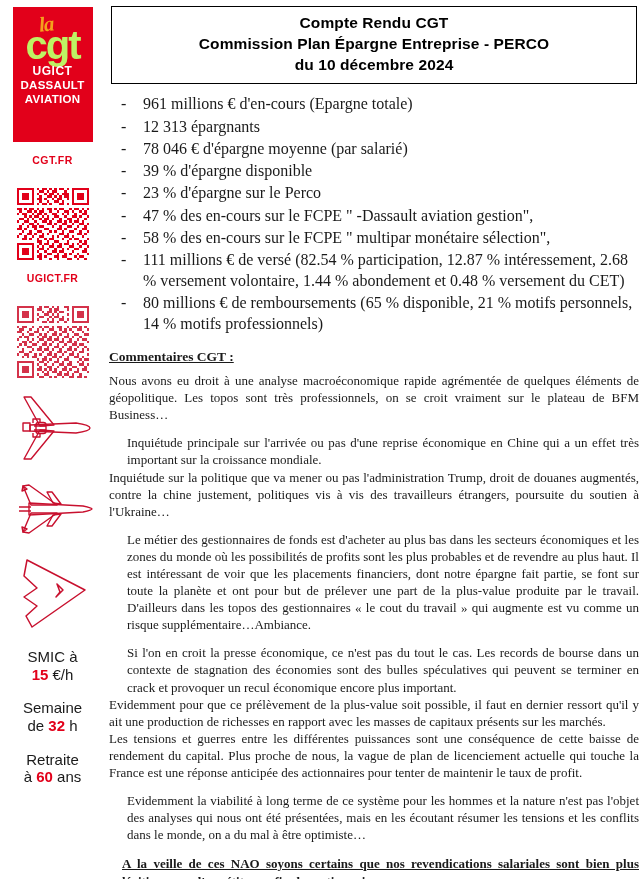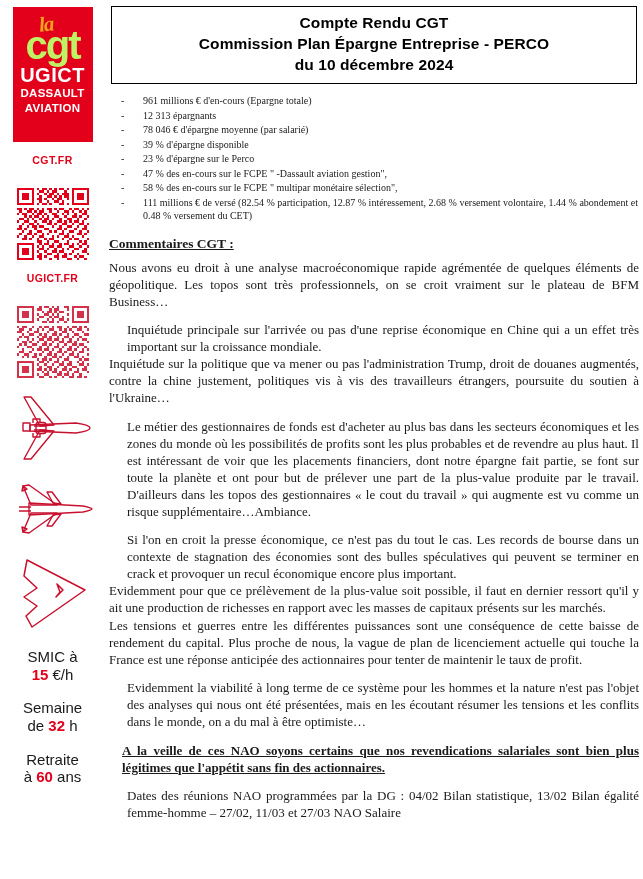--- a/index.html
+++ b/index.html
@@ -43,21 +43,21 @@
   .cgt-big{
     color:#bef264;
     font-family:"Liberation Sans",sans-serif;
     font-weight:bold;
     font-size:40px;
     line-height:0.86;
     letter-spacing:-2px;
     margin-top:-7px;
   }
   .cgt-ugict{
-    color:#ffffff;font-weight:bold;font-size:20px;letter-spacing:0.5px;
+    color:#ffffff;font-weight:bold;font-size:12px;letter-spacing:0.5px;
     margin-top:3px;line-height:1.05;
   }
   .cgt-sub{
     color:#ffffff;font-weight:bold;font-size:11.5px;letter-spacing:0.3px;
     line-height:1.25;
   }
 
   .qr-block{margin-top:12px;display:flex;flex-direction:column;align-items:center;gap:20px;}
   .qr-label{
     font-family:"Liberation Sans",sans-serif;
@@ -98,21 +98,21 @@
   }
 
   .bullets{
     margin:10px 0 0 0;
     padding:0;
     list-style:none;
   }
   .bullets li{
     position:relative;
     padding-left:34px;
-    font-size:10px;
+    font-size:16px;
     line-height:1.30;
     margin-bottom:1.5px;
     text-align:left;
   }
   .bullets li:before{
     content:"-";
     position:absolute;left:12px;top:0;
   }
 
   .section-head{
@@ -657,20 +657,21 @@
 
     <ul class="bullets">
       <li>961 millions € d'en-cours (Epargne totale)</li>
       <li>12 313 épargnants</li>
       <li>78 046 € d'épargne moyenne (par salarié)</li>
       <li>39 % d'épargne disponible</li>
       <li>23 % d'épargne sur le Perco</li>
       <li>47 % des en-cours sur le FCPE " -Dassault aviation gestion",</li>
       <li>58 % des en-cours sur le FCPE " multipar monétaire sélection",</li>
       <li>111 millions € de versé (82.54 % participation, 12.87 % intéressement, 2.68 % versement volontaire, 1.44 % abondement et 0.48 % versement du CET)</li>
+      <li>80 millions € de remboursements (65 % disponible, 21 % motifs personnels, 14 % motifs professionnels)</li>
     </ul>
 
     <div class="section-head">Commentaires CGT :</div>
 
     <p class="body">Nous avons eu droit à une analyse macroéconomique rapide agrémentée de quelques éléments de géopolitique. Les topos sont très professionnels, on se croit vraiment sur le plateau de BFM Business…</p>
     <p class="body gap">Inquiétude principale sur l'arrivée ou pas d'une reprise économique en Chine qui a un effet très important sur la croissance mondiale.</p>
     <p class="body">Inquiétude sur la politique que va mener ou pas l'administration Trump, droit de douanes augmentés, contre la chine justement, politiques vis à vis des travailleurs étrangers, poursuite du soutien à l'Ukraine…</p>
     <p class="body gap">Le métier des gestionnaires de fonds est d'acheter au plus bas dans les secteurs économiques et les zones du monde où les possibilités de profits sont les plus probables et de revendre au plus haut. Il est intéressant de voir que les placements financiers, dont notre épargne fait partie, se font sur toute la planète et ont pour but de prélever une part de la plus-value produite par le travail. D'ailleurs dans les topos des gestionnaires « le cout du travail » qui augmente est vu comme un risque supplémentaire…Ambiance.</p>
     <p class="body gap">Si l'on en croit la presse économique, ce n'est pas du tout le cas. Les records de bourse dans un contexte de stagnation des économies sont des bulles spéculatives qui peuvent se terminer en crack et provoquer un recul économique encore plus important.</p>
     <p class="body">Evidemment pour que ce prélèvement de la plus-value soit possible, il faut en dernier ressort qu'il y ait une production de richesses en rapport avec les masses de capitaux présents sur les marchés.</p>

